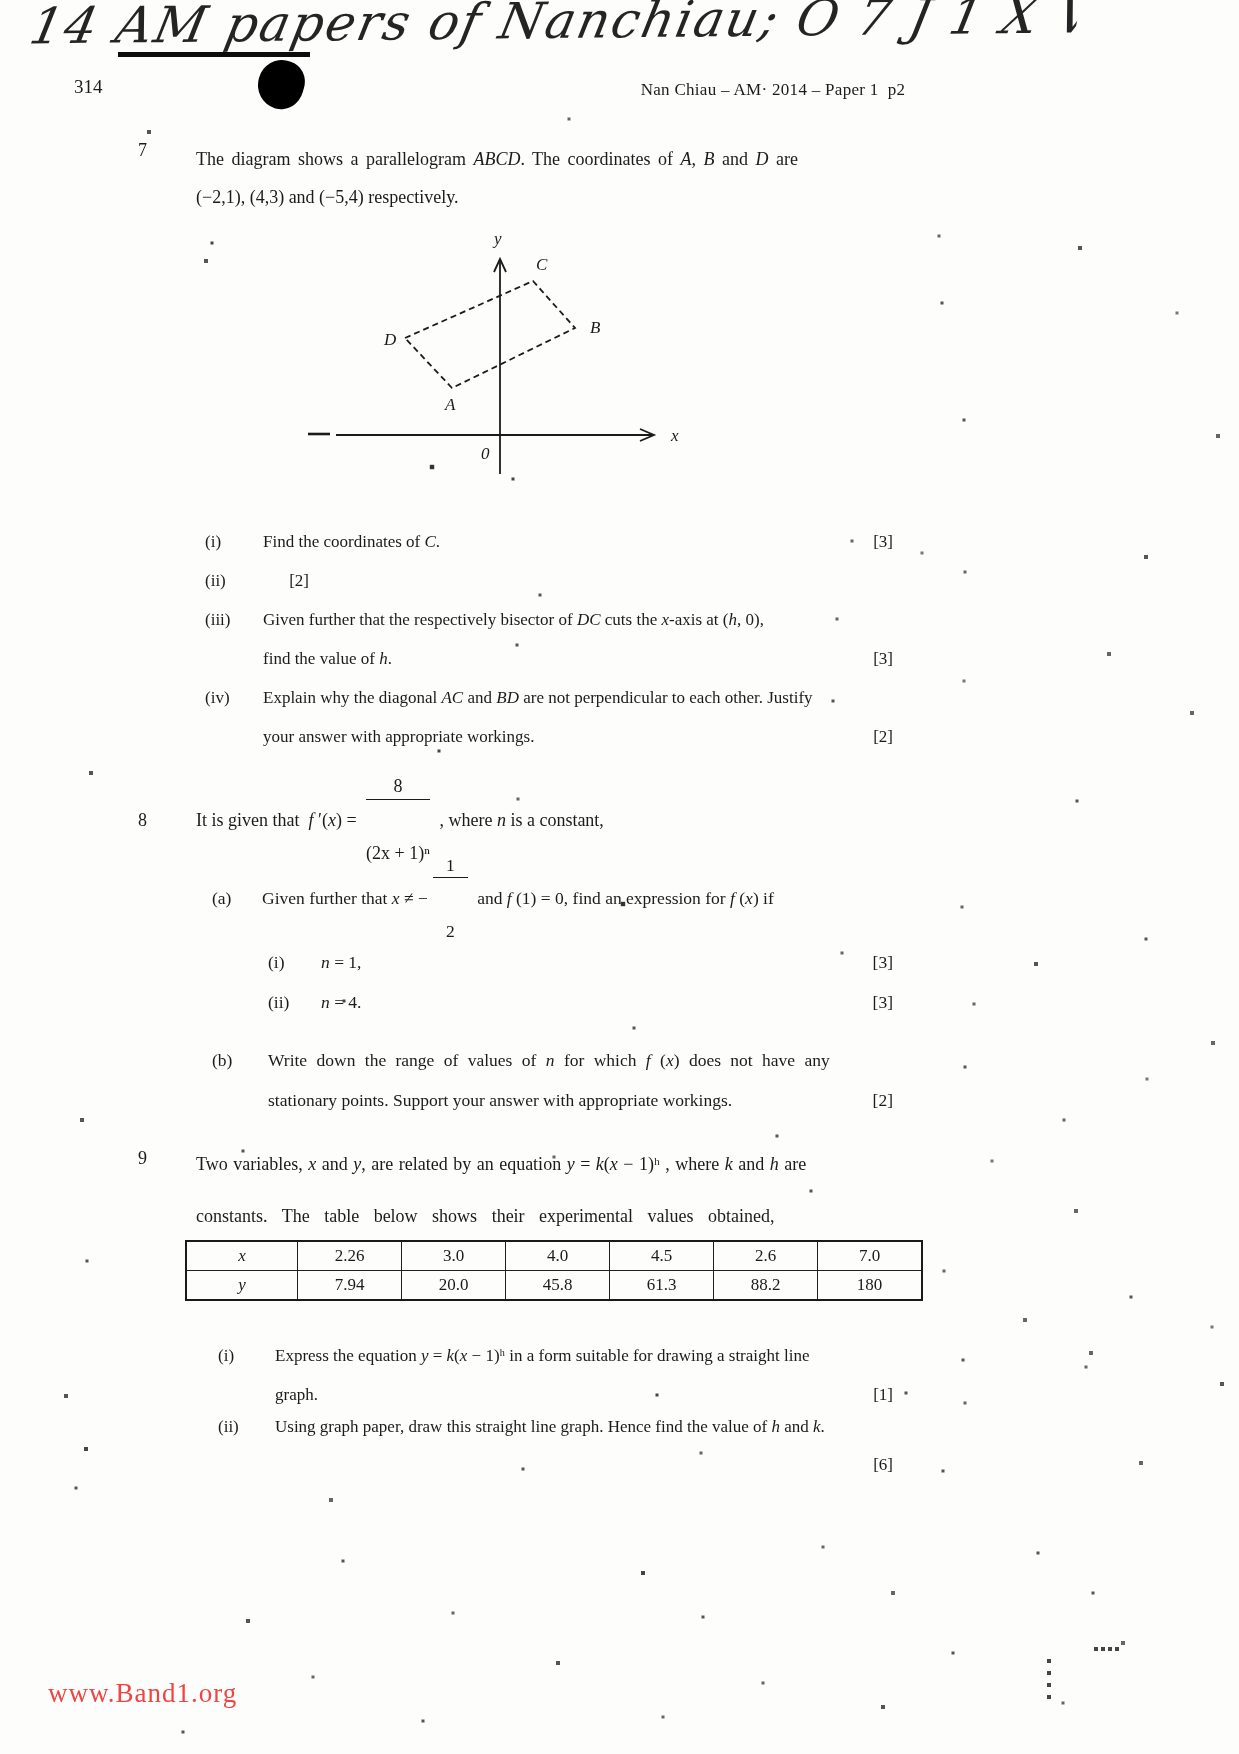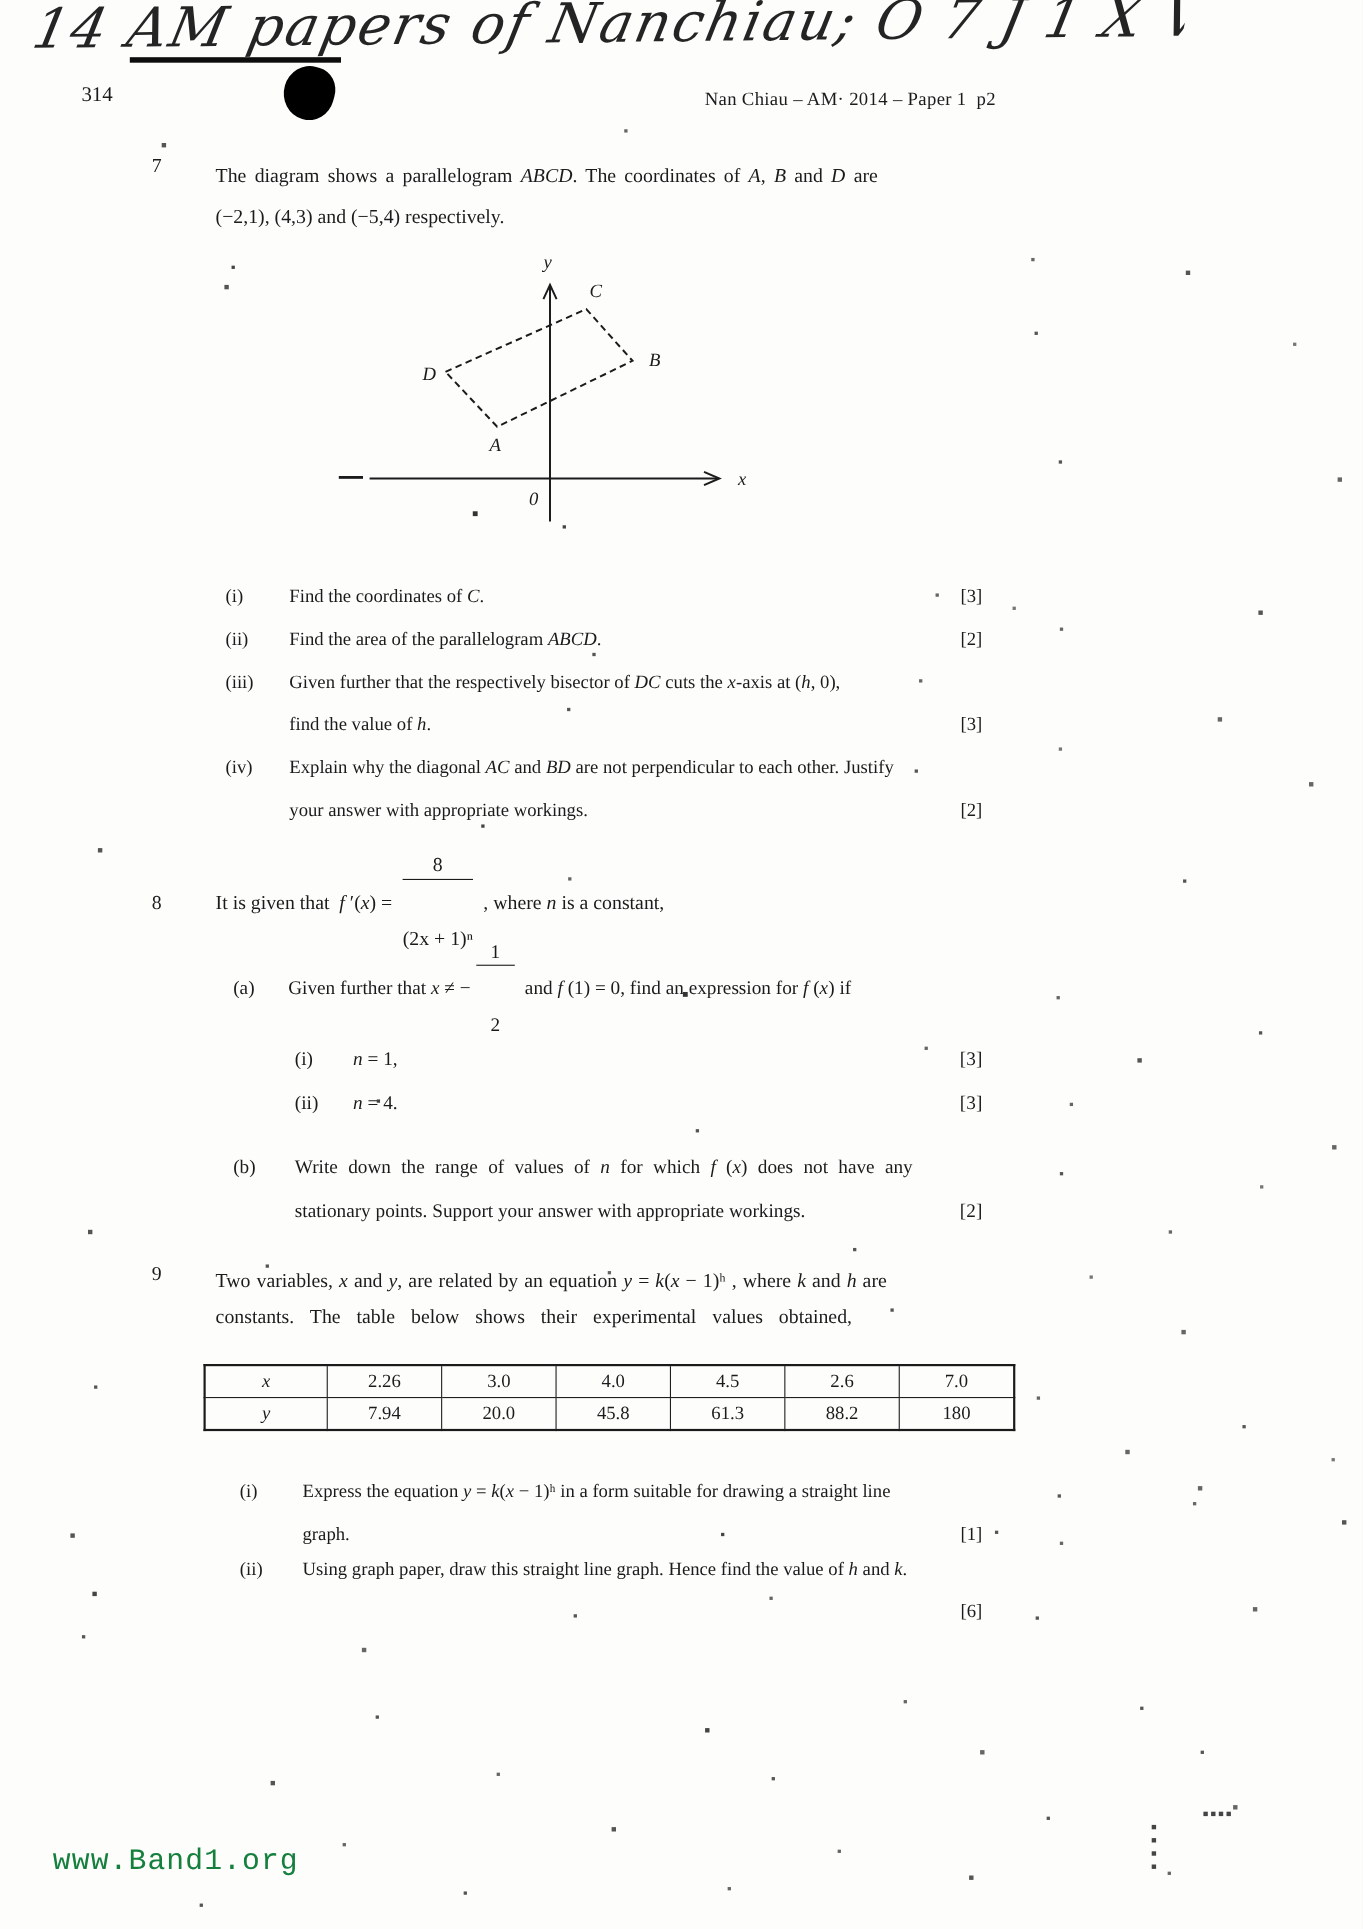--- a/index.html
+++ b/index.html
@@ -39,22 +39,22 @@
   .q8-line{display:flex;align-items:center;white-space:pre;}
   .q8-parta{position:absolute;left:212px;top:862px;width:690px;display:flex;align-items:center;height:72px;font-size:17.5px;white-space:pre;}
   .q8-parta .plabel{width:50px;align-self:center;}
   .row-abs{position:absolute;display:flex;align-items:baseline;font-size:17.5px;}
   
   .q9table{position:absolute;left:185px;top:1240px;border-collapse:collapse;font-size:17px;background:#fdfdfc;}
   .q9table td{border:1.6px solid #1f1f1f;height:28px;text-align:center;padding:0;min-width:103px;}
   .q9table td.hd{min-width:110px;font-style:italic;}
   .q9table{border:2.6px solid #1a1a1a;}
   
-  .watermark{position:absolute;left:48px;top:1678px;font-family:Liberation Mono, monospace;
-    font-size:27px;color:#15803d;letter-spacing:1px;}
+  .watermark{position:absolute;left:48px;top:1678px;font-family:Liberation Serif, serif;
+    font-size:27px;color:#ef4444;letter-spacing:1px;}
   .noise{position:absolute;left:0;top:0;width:2px;height:2px;background:transparent;pointer-events:none;
     box-shadow:
      148px 131px 0 1px #555, 568px 118px 0 .5px #666, 211px 242px 0 .5px #444, 205px 260px 0 1px #555,
      938px 235px 0 .5px #666, 1079px 247px 0 1px #555, 941px 302px 0 .5px #555, 1176px 312px 0 .5px #777,
      963px 419px 0 .5px #555, 1217px 435px 0 1px #666, 431px 466px 0 1.2px #333, 512px 478px 0 .5px #444,
      851px 540px 0 .5px #666, 921px 552px 0 .5px #777, 1145px 556px 0 1px #555, 964px 571px 0 .5px #666,
      539px 594px 0 .5px #555, 836px 618px 0 .5px #666, 516px 644px 0 .5px #555, 1108px 653px 0 1px #666,
      963px 680px 0 .5px #777, 832px 700px 0 .5px #555, 1191px 712px 0 1px #666, 438px 750px 0 .5px #444,
      90px 772px 0 1px #555, 517px 798px 0 .5px #666, 1076px 800px 0 .5px #555, 622px 903px 0 1.2px #333,
      961px 906px 0 .5px #666, 1145px 938px 0 .5px #555, 841px 952px 0 .5px #666, 1035px 963px 0 1px #555,
@@ -112,21 +112,20 @@
   </svg>
 
   <div class="parts" style="left:205px;top:522px;width:688px;">
     <div class="prow">
       <span class="plabel">(i)</span>
       <span class="ptext"><span>Find the coordinates of </span><i>C</i><span>.</span></span>
       <span class="mark">[3]</span>
     </div>
     <div class="prow">
       <span class="plabel">(ii)</span>
-      <span class="ptext"><span>Find the area of the parallelogram </span><i>ABCD</i><span>.</span></span>
       <span class="mark">[2]</span>
     </div>
     <div class="prow">
       <span class="plabel">(iii)</span>
       <span class="ptext"><span>Given further that the respectively bisector of </span><i>DC</i><span> cuts the </span><i>x</i><span>-axis at (</span><i>h</i><span>, 0),</span></span>
     </div>
     <div class="prow">
       <span class="plabel"></span>
       <span class="ptext"><span>find the value of </span><i>h</i><span>.</span></span>
       <span class="mark">[3]</span>
@@ -186,21 +185,21 @@
       <span class="plabel" style="width:56px;"></span>
       <span class="ptext"><span>stationary points. Support your answer with appropriate workings.</span></span>
       <span class="mark">[2]</span>
     </div>
   </div>
 
   <div class="qrow" style="left:138px;top:1148px;width:770px;">
     <span class="qnum">9</span>
     <span class="qtext" style="line-height:33px;font-size:18px;">
       <span style="display:block;word-spacing:1px;"><span>Two variables, </span><i>x</i><span> and </span><i>y</i><span>, are related by an equation </span><i>y</i><span> = </span><i>k</i><span>(</span><i>x</i><span> − 1)ʰ , where </span><i>k</i><span> and </span><i>h</i><span> are</span></span>
-      <span style="display:block;word-spacing:10px;">constants. The table below shows their experimental values obtained,</span>
+      <span style="display:block;word-spacing:10px;margin-top:19px;">constants. The table below shows their experimental values obtained,</span>
     </span>
   </div>
 
   <table class="q9table">
     <tbody>
         <tr>
       <td class="hd">x</td>
       <td>2.26</td>
       <td>3.0</td>
       <td>4.0</td>

